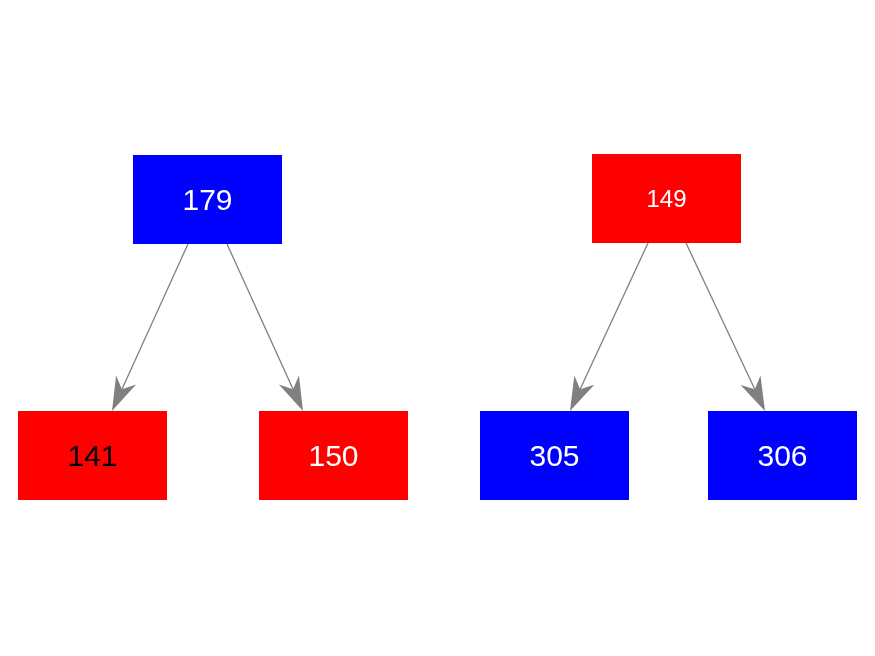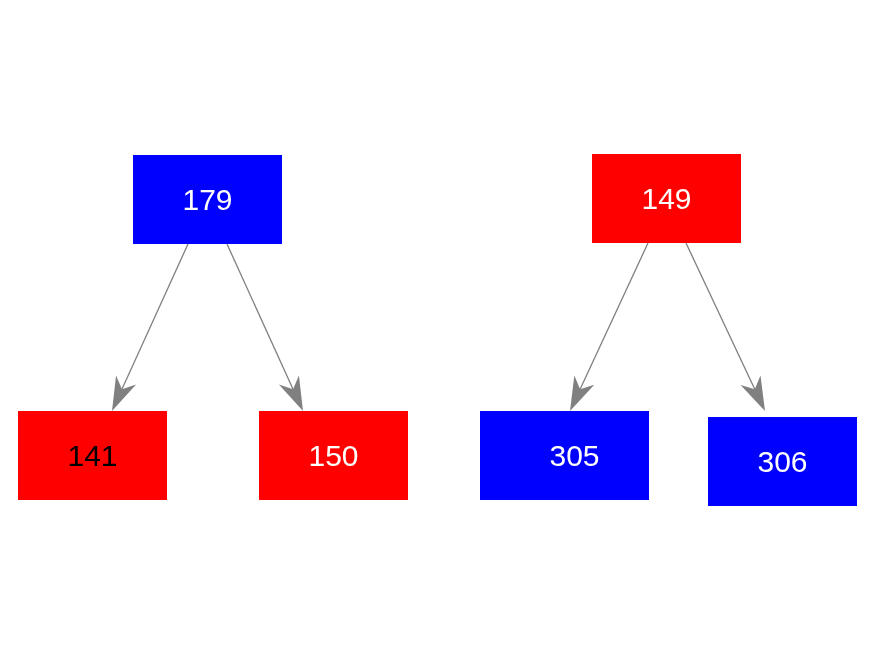--- a/index.html
+++ b/index.html
@@ -50,21 +50,21 @@
   <div class="node" style="left: 133px; top: 155px; width: 149px; height: 89px; background: rgb(0, 0, 255);">
     <span class="node-label" style="color: rgb(255, 255, 255); font-size: 30px;">179</span>
   </div>
   <div class="node" style="left: 18px; top: 411px; width: 149px; height: 89px; background: rgb(255, 0, 0);">
     <span class="node-label" style="color: #000000; font-size: 30px;">141</span>
   </div>
   <div class="node" style="left: 248px; top: 411px; width: 149px; height: 89px; background: rgb(255, 0, 0); margin-left: 11px;">
     <span class="node-label" style="color: rgb(255, 255, 255); font-size: 30px;">150</span>
   </div>
   <div class="node" style="left: 592px; top: 154px; width: 149px; height: 89px; background: rgb(255, 0, 0);">
-    <span class="node-label" style="color: rgb(255, 255, 255); font-size: 30px;">149</span>
+    <span class="node-label" style="color: rgb(255, 255, 255); font-size: 24px;">149</span>
   </div>
-  <div class="node" style="left: 480px; top: 411px; width: 149px; height: 89px; background: rgb(0, 0, 255); padding-left: 20px;">
+  <div class="node" style="left: 480px; top: 411px; width: 149px; height: 89px; background: rgb(0, 0, 255);">
     <span class="node-label" style="color: rgb(255, 255, 255); font-size: 30px;">305</span>
   </div>
-  <div class="node" style="left: 708px; top: 411px; width: 149px; height: 89px; background: rgb(0, 0, 255); margin-top: 6px;">
+  <div class="node" style="left: 708px; top: 411px; width: 149px; height: 89px; background: rgb(0, 0, 255);">
     <span class="node-label" style="color: rgb(255, 255, 255); font-size: 30px;">306</span>
   </div>
 </div>
 
 </body></html>

